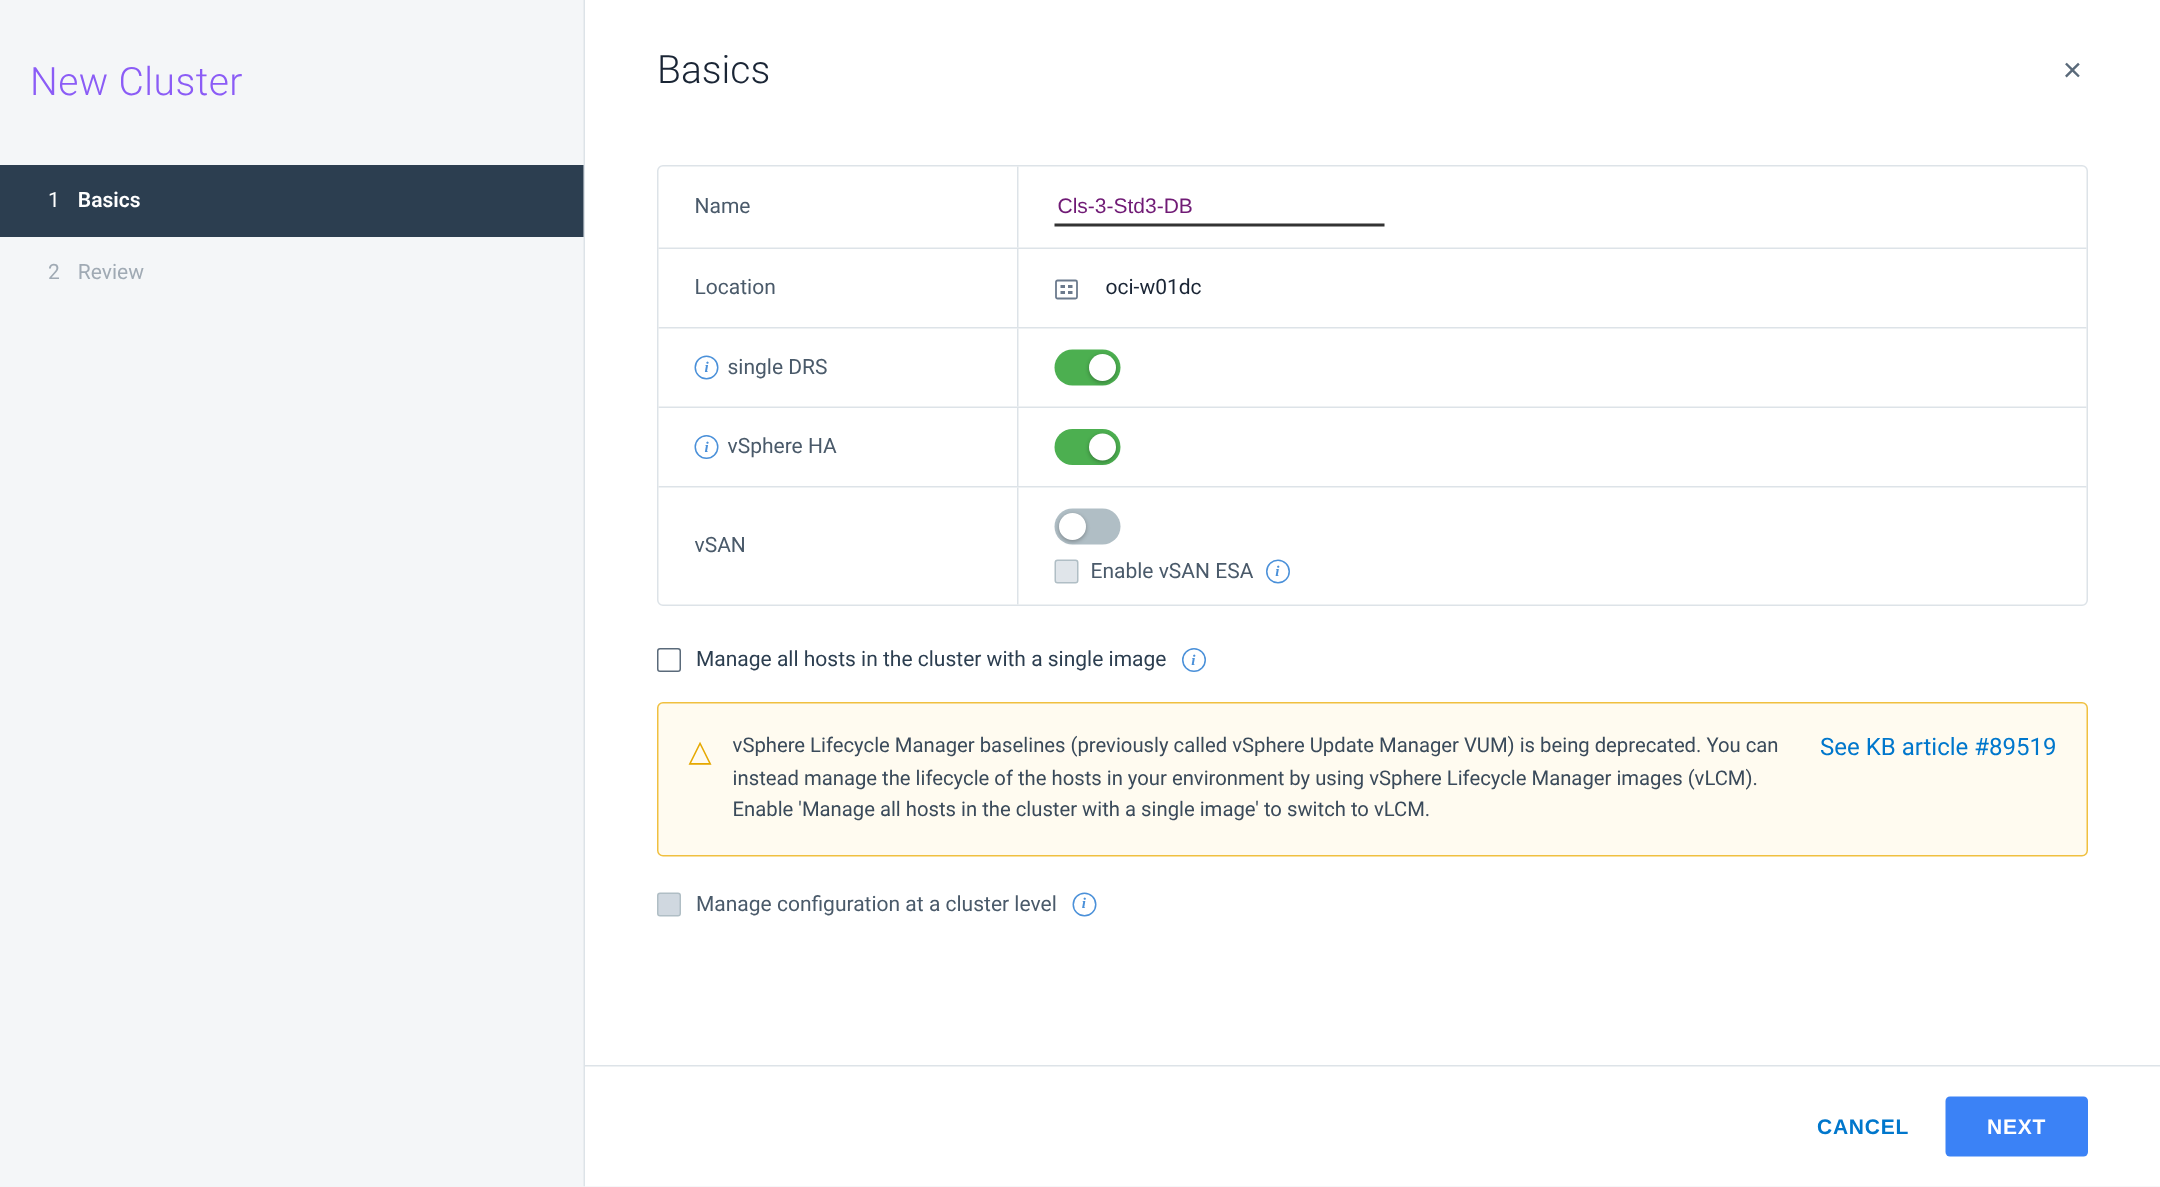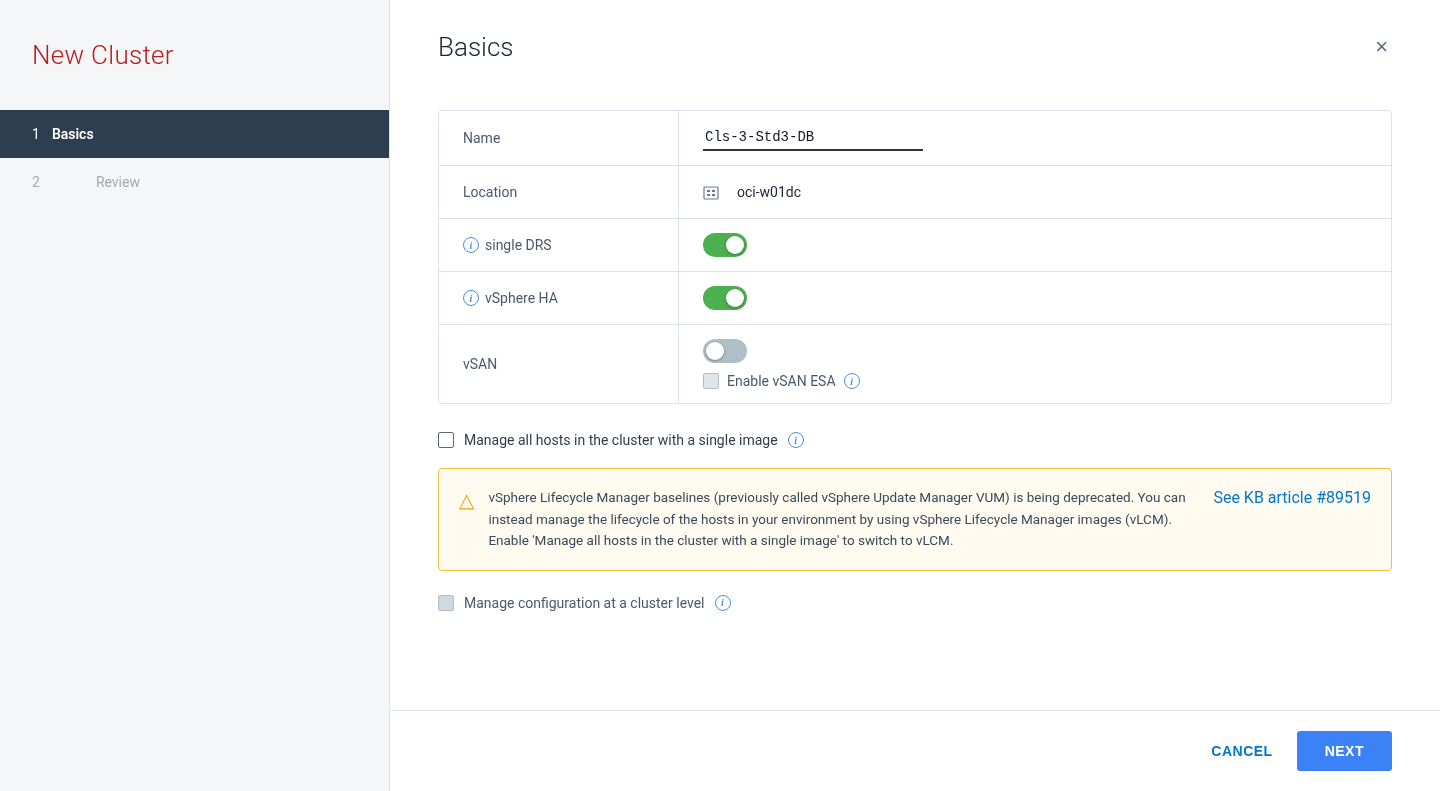--- a/index.html
+++ b/index.html
@@ -14,22 +14,22 @@
     .sidebar {
       width: 390px;
       background: #f4f6f8;
       padding: 40px 0 0 0;
       flex-shrink: 0;
       border-right: 1px solid #dde3e8;
     }
     .sidebar-title {
       font-size: 26px;
       font-weight: 300;
-      color: #b91c1c;
-      padding: 0 32px 40px 32px;
+      color: #8b5cf6;
+      padding: 0 32px 40px 20px;
       letter-spacing: 0.3px;
     }
     .step-list {
       list-style: none;
     }
     .step-item {
       padding: 16px 32px;
       display: flex;
       align-items: center;
       gap: 12px;
@@ -46,21 +46,20 @@
     .step-number {
       font-size: 14px;
       font-weight: 400;
     }
     .step-label {
       font-size: 14px;
       font-weight: 600;
     }
     .step-item.inactive .step-label {
       font-weight: 400;
-      margin-left: 44px;
     }
 
     
     .main {
       flex: 1;
       background: #ffffff;
       display: flex;
       flex-direction: column;
       min-height: 791px;
     }
@@ -126,25 +125,25 @@
       flex-wrap: wrap;
       gap: 8px;
     }
 
     
     .name-input {
       background: transparent;
       border: none;
       border-bottom: 2px solid #333;
       font-size: 14px;
-      color: #0f172a;
+      color: #701a75;
       padding: 4px 2px;
       width: 220px;
       outline: none;
-      font-family: Liberation Mono, monospace;
+      font-family: Liberation Sans, sans-serif;
     }
 
     
     .location-icon {
       color: #6b7a8d;
       font-size: 16px;
       margin-right: 6px;
     }
     .location-text {
       font-size: 14px;

